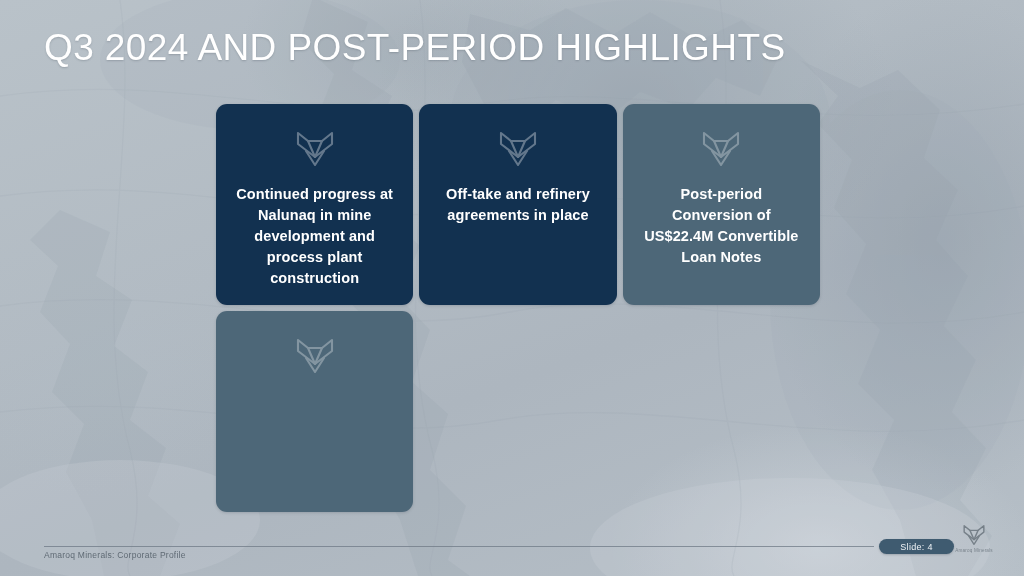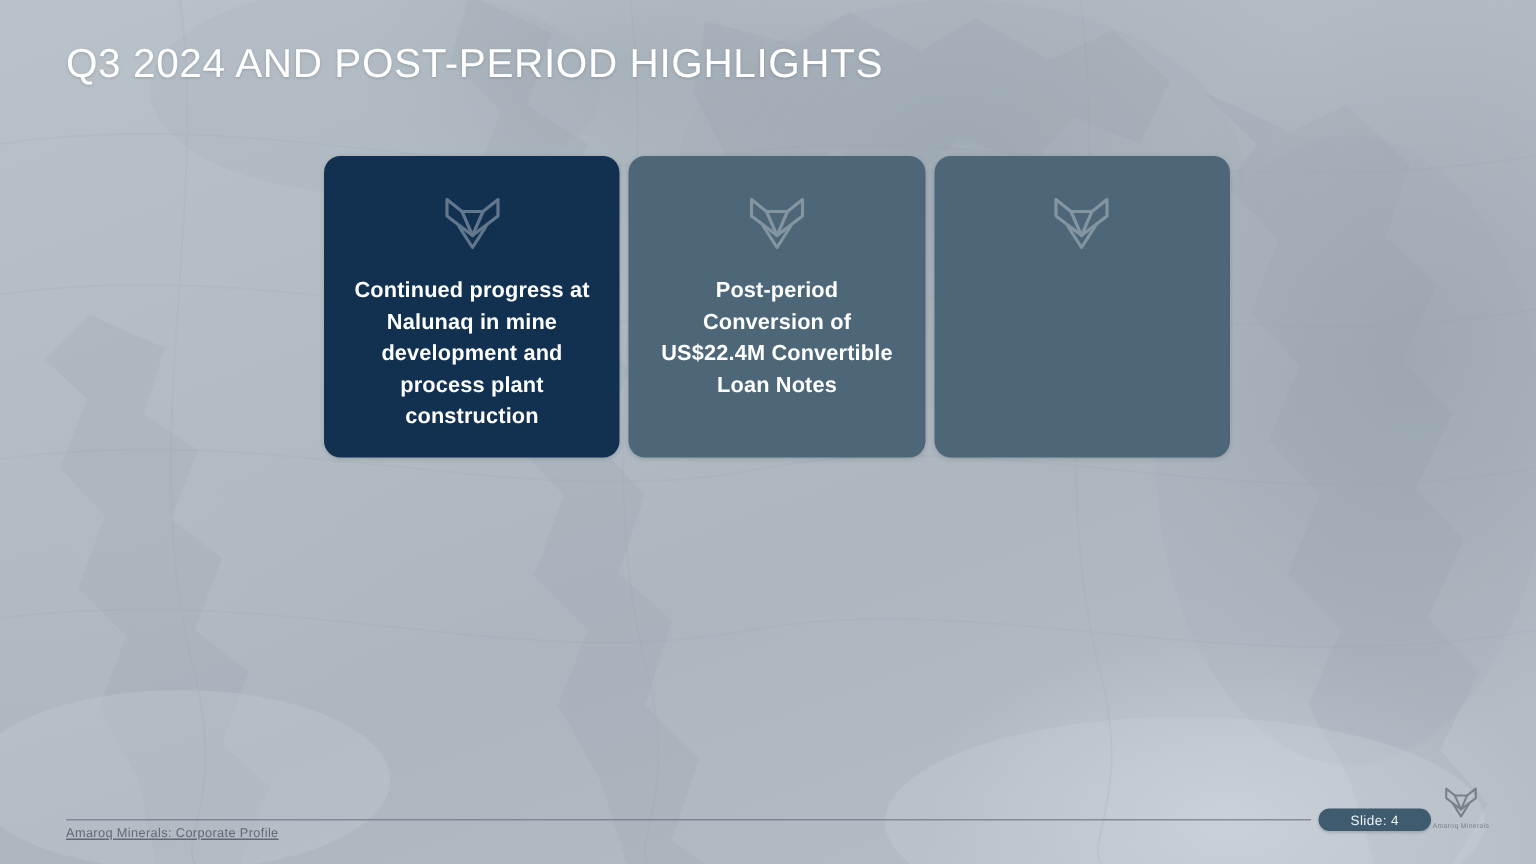--- a/index.html
+++ b/index.html
@@ -18,21 +18,21 @@
       radial-gradient(ellipse 260px 220px at 10% 62%, rgba(178,188,197,.40) 0%, rgba(178,188,197,0) 65%),
       linear-gradient(160deg,#b9c2c9 0%,#b2bbc3 38%,#adb6bf 60%,#b6bfc7 100%);
     overflow:hidden;
   }
   
   .texture{position:absolute;inset:0;opacity:.55;pointer-events:none;}
   .texture svg{width:100%;height:100%;display:block;}
 
   .title{
     position:absolute;left:44px;top:27px;
-    font-size:27px;letter-spacing:.4px;
+    font-size:37px;letter-spacing:.4px;
     color:#ffffff;font-weight:400;
     text-shadow:0 1px 2px rgba(70,80,90,.28);
     white-space:nowrap;
   }
 
   .grid{
     position:absolute;left:216px;top:104px;
     width:604px;height:408px;
     display:grid;
     grid-template-columns:repeat(3,1fr);
@@ -62,21 +62,21 @@
     text-align:center;
     letter-spacing:.1px;
   }
 
   .footrule{
     position:absolute;left:44px;top:546px;width:830px;height:1px;
     background:#6f7a85;opacity:.75;
   }
   .footnote{
     position:absolute;left:44px;top:550px;
-    font-size:8.5px;color:#5f6a74;letter-spacing:.25px;text-decoration:underline;
+    font-size:8.5px;color:#5f6a74;letter-spacing:.25px;
   }
   .slidepill{
     position:absolute;left:879px;top:539px;
     width:75px;height:15px;border-radius:8px;
     background:#3f5b70;
     display:flex;align-items:center;justify-content:center;
     box-shadow:0 1px 2px rgba(50,60,70,.25);
   }
   .slidepill span{
     font-size:9px;color:#eef2f5;font-weight:normal;letter-spacing:.3px;
@@ -137,20 +137,32 @@
           <path d="M3 3 L3 14 L20 27 L37 14 L37 3 L27 11 L13 11 Z"></path>
           <path d="M13 11 L20 27 L27 11"></path>
           <path d="M11 21 L20 35 L29 21"></path>
         </g>
           </svg>
       </span>
       <div class="ctext">Continued progress at Nalunaq in mine development and process plant construction</div>
     </div>
 
 
+    <div class="card dark">
+      <span class="logo">
+        <svg viewBox="0 0 40 38">
+            <g fill="none" stroke="#ffffff" stroke-width="2.1" stroke-linejoin="round" stroke-linecap="round">
+          <path d="M3 3 L3 14 L20 27 L37 14 L37 3 L27 11 L13 11 Z"></path>
+          <path d="M13 11 L20 27 L27 11"></path>
+          <path d="M11 21 L20 35 L29 21"></path>
+        </g>
+          </svg>
+      </span>
+      <div class="ctext">Off-take and refinery agreements in place</div>
+    </div>
 
     <div class="card slate">
       <span class="logo">
         <svg viewBox="0 0 40 38">
             <g fill="none" stroke="#ffffff" stroke-width="2.1" stroke-linejoin="round" stroke-linecap="round">
           <path d="M3 3 L3 14 L20 27 L37 14 L37 3 L27 11 L13 11 Z"></path>
           <path d="M13 11 L20 27 L27 11"></path>
           <path d="M11 21 L20 35 L29 21"></path>
         </g>
           </svg>

